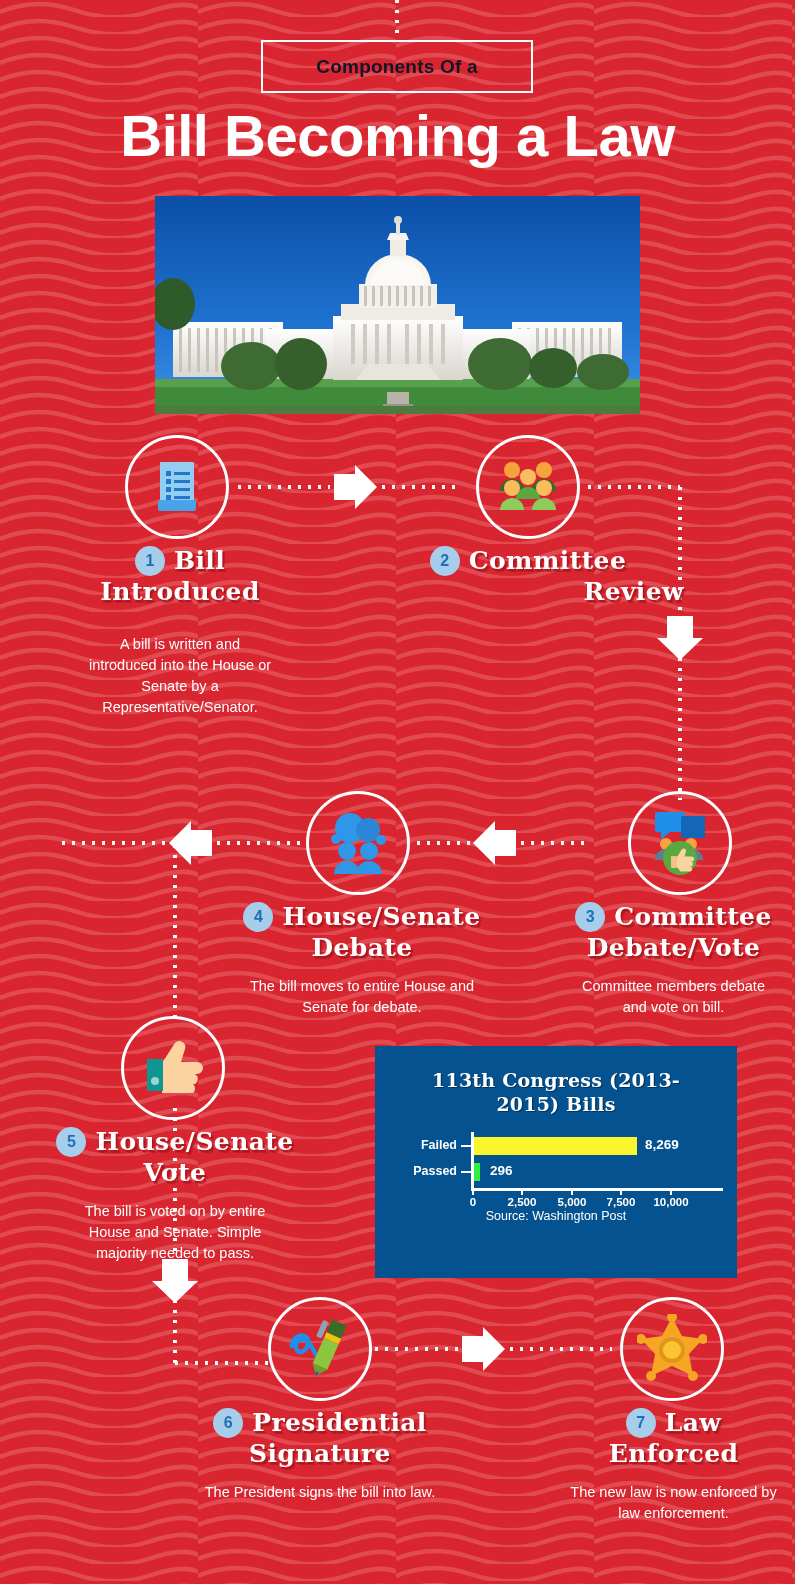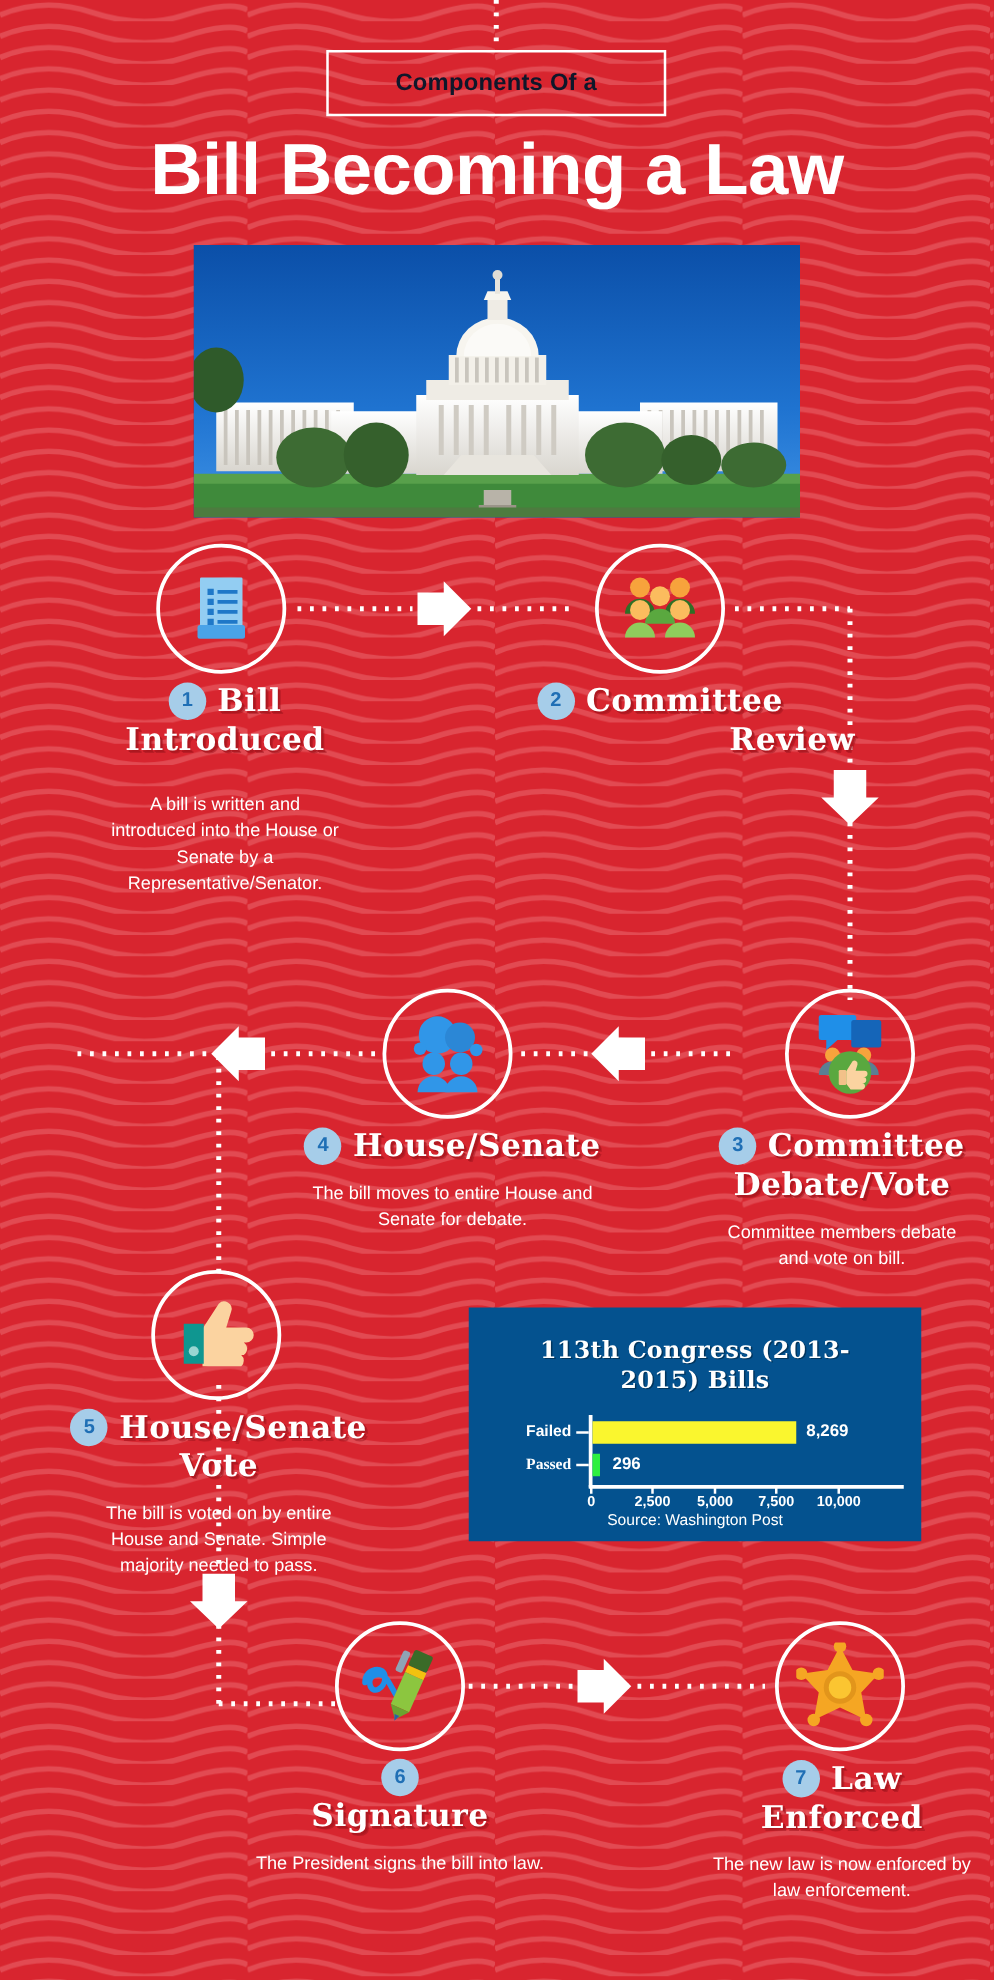--- a/index.html
+++ b/index.html
@@ -113,21 +113,21 @@
 
   .title-row {
     display: flex;
     align-items: center;
     gap: 9px;
   }
 
   
   #chart-panel {
     left: 375px; top: 1046px;
-    width: 362px; height: 187px;
+    width: 362px; height: 232px;
     background: #04528f;
   }
   #chart-title {
     font-family: "DejaVu Serif", serif;
     font-weight: bold;
     color: #ffffff;
     font-size: 19px;
     line-height: 24px;
     text-align: center;
     padding: 22px 26px 0 26px;
@@ -399,20 +399,21 @@
       <path d="M11 62 a13 13 0 0 1 26 0 z" fill="#3096e8"></path>
       <circle cx="46" cy="39" r="9" fill="#3096e8"></circle>
       <path d="M33 62 a13 13 0 0 1 26 0 z" fill="#3096e8"></path>
     </svg>
   </div>
   <div class="abs" style="left:212px; top:901px; width:300px;">
     <div class="title-row" style="justify-content:center;">
       <span class="num-badge">4</span>
       <span class="step-title">House/Senate</span>
     </div>
+    <div class="step-title" style="text-align:center;">Debate</div>
     <div class="step-desc" style="text-align:center; margin-top:13px; padding:0 34px;">The bill moves to entire House and Senate for debate.</div>
   </div>
 
   <div class="icon-circle" style="left:121px; top:1016px; width:104px; height:104px;">
     <svg width="66" height="62" viewBox="0 0 66 62">
       <path d="M22 54 l0 -28 l13 -20 a6 6 0 0 1 10 6 l-4 13 h16 a6 6 0 0 1 0 12 h-2 a6 6 0 0 1 0 10 h-2 a6 6 0 0 1 0 9 h-31 z" fill="#fbd3a0"></path>
       <rect x="7" y="22" width="16" height="32" fill="#0f9690"></rect>
       <circle cx="15" cy="44" r="4" fill="#9ad6d2"></circle>
     </svg>
   </div>
@@ -424,21 +425,21 @@
     <div class="step-title" style="text-align:center;">Vote</div>
     <div class="step-desc" style="text-align:center; margin-top:13px; padding:0 52px;">The bill is voted on by entire House and Senate. Simple majority needed to pass.</div>
   </div>
 
   <div class="abs" id="chart-panel">
     <div id="chart-title">113th Congress (2013-2015) Bills</div>
 
     <div class="abs" style="left:0; top:88px; width:362px; height:72px;">
 
       <div class="abs chart-cat-label" style="left:10px; top:4px; width:72px;">Failed</div>
-      <div class="abs chart-cat-label" style="left:10px; top:30px; width:72px;font-family:Liberation Serif, serif;">Passed</div>
+      <div class="abs chart-cat-label" style="left:10px; top:30px; width:72px;">Passed</div>
 
       <div class="abs" style="left:86px; top:11px; width:10px; height:2px; background:#ffffff;"></div>
       <div class="abs" style="left:86px; top:37px; width:10px; height:2px; background:#ffffff;"></div>
 
       <div class="abs" style="left:96px; top:-2px; width:3px; height:58px; background:#ffffff;"></div>
 
       <div class="abs" style="left:99px; top:3px; width:163px; height:18px; background:#faf62e;"></div>
       <div class="abs chart-value-label" style="left:270px; top:3px;">8,269</div>
 
       <div class="abs" style="left:99px; top:29px; width:6px; height:18px; background:#2ef040;"></div>
@@ -473,20 +474,21 @@
         <rect x="35" y="24" width="16" height="28" fill="#8cc63f"></rect>
         <path d="M35 52 h16 l-8 10 z" fill="#6ba32f"></path>
         <path d="M41 58 l4 0 l-2 5 z" fill="#2b5ca8"></path>
         <rect x="27" y="8" width="6" height="18" rx="2" fill="#8fa3b5"></rect>
       </g>
     </svg>
   </div>
   <div class="abs" style="left:180px; top:1407px; width:280px;">
     <div class="title-row" style="justify-content:center;">
       <span class="num-badge">6</span>
+      <span class="step-title">Presidential</span>
     </div>
     <div class="step-title" style="text-align:center;">Signature</div>
     <div class="step-desc" style="text-align:center; margin-top:13px; padding:0 18px;">The President signs the bill into law.</div>
   </div>
 
   <div class="icon-circle" style="left:620px; top:1297px; width:104px; height:104px;">
     <svg width="70" height="70" viewBox="0 0 70 70">
       <path d="M35 3 L45 22 L66 25 L52 40 L56 62 L35 52 L14 62 L18 40 L4 25 L25 22 Z" fill="#f5a623"></path>
       <circle cx="35" cy="3" r="5" fill="#f5a623"></circle>
       <circle cx="66" cy="25" r="5" fill="#f5a623"></circle>

